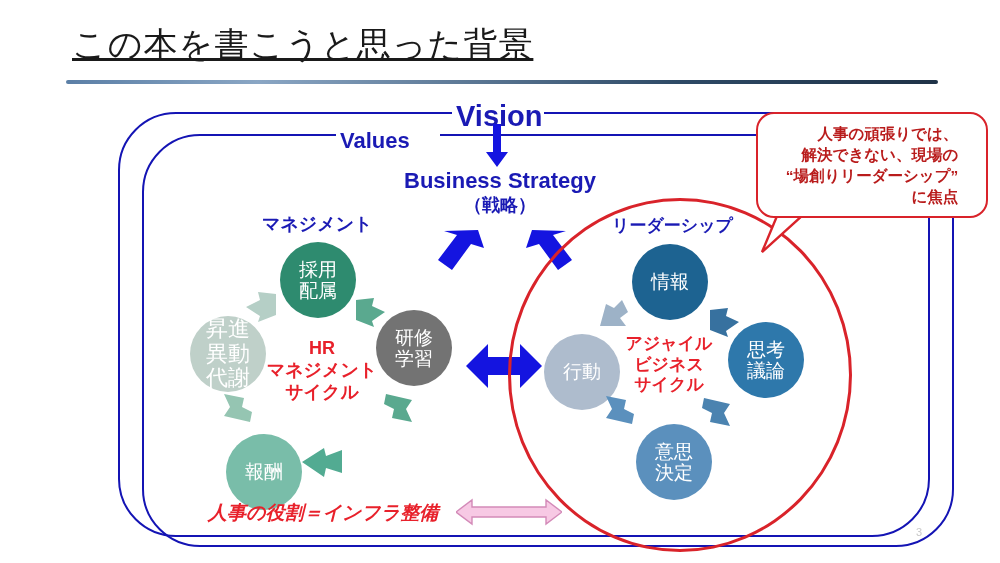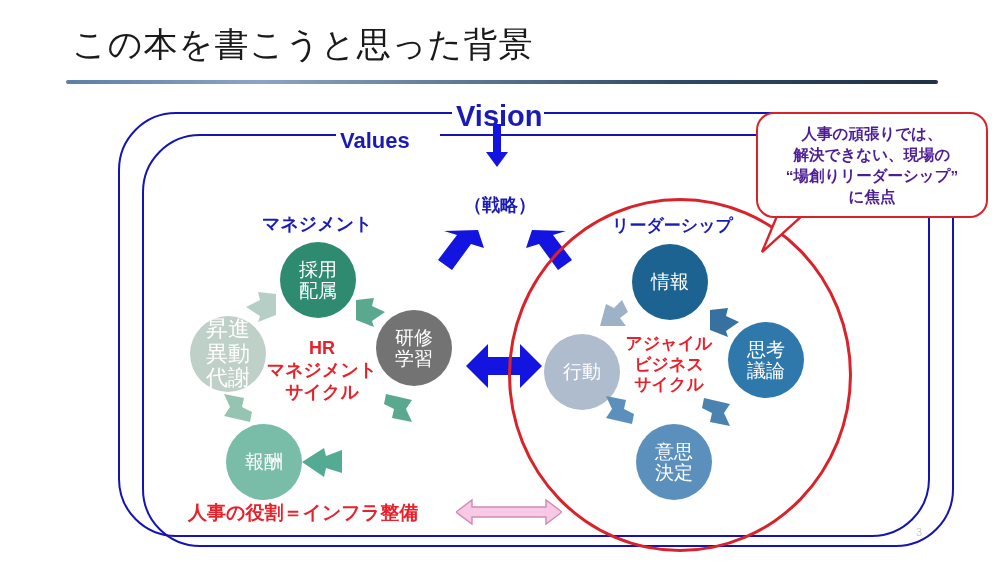--- a/index.html
+++ b/index.html
@@ -12,20 +12,21 @@
   }
   .slide{position:absolute;left:0;top:0;width:1000px;height:563px;}
 
   
   #page-title{
     position:absolute;left:72px;top:24px;
     font-size:34px;line-height:40px;
     color:#1a1a1a;font-weight:400;
     letter-spacing:1px;
     white-space:nowrap;
+    text-decoration:underline;
   }
   #title-rule{
     position:absolute;left:66px;top:80px;width:872px;height:4px;
     background:linear-gradient(to right,#5b7fa6 0%,#8aa6c4 22%,#2e4a66 70%,#1f3247 100%);
     border-radius:2px;
   }
 
   
   .frame{
     position:absolute;
@@ -70,38 +71,38 @@
   }
 
   
   #callout{
     position:absolute;left:756px;top:112px;width:232px;height:106px;
     border:2.4px solid #d9232a;border-radius:18px;background:#ffffff;
     box-sizing:border-box;
     display:flex;align-items:center;justify-content:center;
   }
   #callout-text{
-    color:#4c1d95;font-weight:bold;font-size:15.5px;line-height:21px;
-    text-align:center;white-space:pre-line;
+    color:#b91c1c;font-weight:bold;font-size:15.5px;line-height:21px;
+    text-align:right;white-space:pre-line;
   }
   #callout-tail{position:absolute;left:746px;top:190px;width:80px;height:70px;}
 
   
   .circle{
     position:absolute;border-radius:50%;
     display:flex;align-items:center;justify-content:center;
     color:#ffffff;font-weight:normal;text-align:center;
     line-height:1.12;white-space:pre-line;
   }
 
   
   #c-saiyo   {left:280px;top:242px;width:76px;height:76px;font-size:19px;background:#2e8b6f;}
   #c-kenshu  {left:376px;top:310px;width:76px;height:76px;font-size:19px;background:#3d9b7e;}
   #c-hyoka   {left:340px;top:418px;width:76px;height:76px;font-size:19px;background:#52ab92;}
-  #c-hoshu   {left:226px;top:424px;width:76px;height:76px;font-size:19px;background:#79bda9;}
+  #c-hoshu   {left:226px;top:434px;width:76px;height:76px;font-size:19px;background:#79bda9;}
   #c-shoshin {left:190px;top:316px;width:76px;height:76px;font-size:22px;background:#bfd0c9;}
 
   
   #c-joho    {left:632px;top:244px;width:76px;height:76px;font-size:19px;background:#1d6391;}
   #c-shiko   {left:728px;top:322px;width:76px;height:76px;font-size:19px;background:#2e78ab;}
   #c-ishi    {left:636px;top:424px;width:76px;height:76px;font-size:19px;background:#5b90bd;}
   #c-kodo    {left:544px;top:334px;width:76px;height:76px;font-size:19px;background:#aebccd;}
 
   
   .cycle-center{
@@ -111,21 +112,21 @@
   #hr-center{left:248px;top:338px;width:148px;font-size:18px;}
   #agile-center{left:608px;top:334px;width:122px;font-size:17px;}
 
   
   .cyc-arrow{position:absolute;}
 
   
   .bottom-red{
     position:absolute;color:#e8212b;font-weight:bold;font-size:19px;white-space:nowrap;
   }
-  #role-hr{left:188px;top:500px;}
+  #role-hr{left:208px;top:500px;font-style:italic;}
   #role-leader{left:562px;top:500px;}
   #pink-arrow{position:absolute;left:456px;top:498px;width:106px;height:28px;}
 
   
   #page-number{
     position:absolute;left:916px;top:526px;font-size:11px;color:#c9c9c9;
   }
 </style>
 </head>
 <body>
@@ -136,20 +137,21 @@
   <div id="title-rule"></div>
 
   <div class="frame" id="frame-outer"></div>
   <div class="frame" id="frame-inner"></div>
 
   <div class="gap-mask" id="gap-vision"></div>
   <div class="gap-mask" id="gap-values"></div>
 
   <div class="blue-label" id="vision-label">Vision</div>
   <div class="blue-label" id="values-label">Values</div>
+  <div class="blue-label" id="strategy-label">Business Strategy</div>
   <div class="blue-label" id="strategy-sub">（戦略）</div>
   <div class="blue-label" id="mgmt-label">マネジメント</div>
   <div class="blue-label" id="lead-label">リーダーシップ</div>
 
   <svg id="vision-arrow" viewBox="0 0 24 44">
     <polygon points="8,0 16,0 16,28 23,28 12,43 1,28 8,28" fill="#1414e0"></polygon>
   </svg>
 
   <svg id="arrow-dl" viewBox="0 0 56 50">
     <polygon points="48,4 54,22 41,18 22,44 8,34 27,9 14,5" fill="#1414e0"></polygon>

